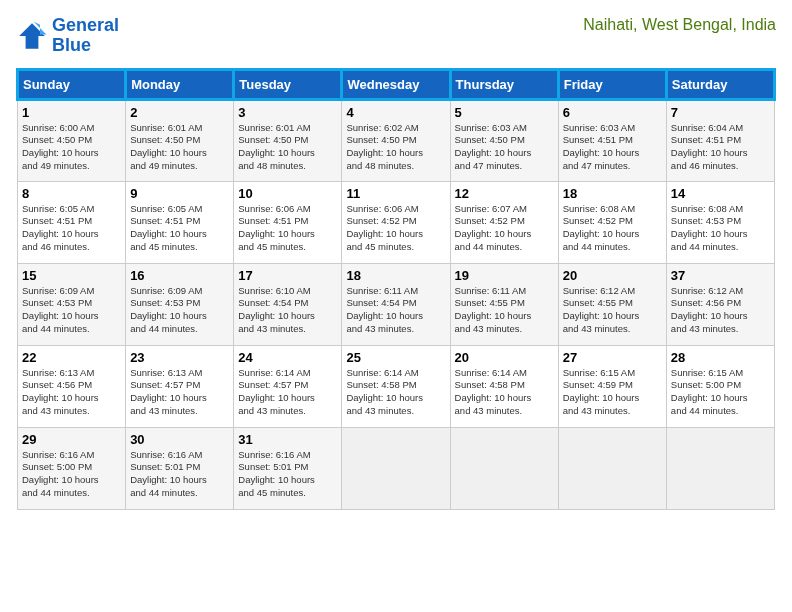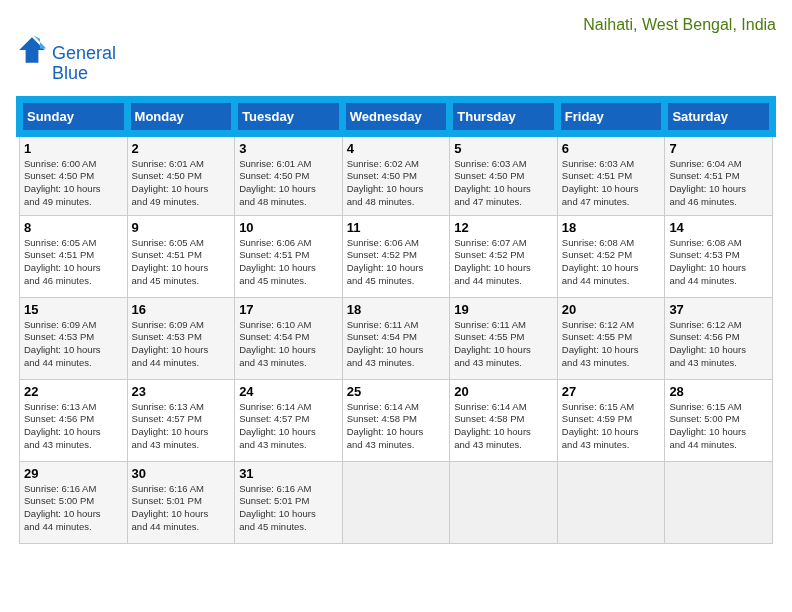--- a/index.html
+++ b/index.html
@@ -16,23 +16,22 @@
       align-items: flex-start;
       margin-bottom: 12px;
     }
     .logo {
       display: flex;
       align-items: center;
       gap: 4px;
     }
     .logo-text {
       font-size: 18px;
-      font-weight: normal;
+      font-weight: bold;
       line-height: 1.1;
-      margin-top: 28px;
     }
     .logo-text span { color: #1565c0; }
     .logo-icon {
       width: 32px;
       height: 32px;
     }
     .title-area { text-align: right; }
     .month-title {
       font-size: 32px;
       font-weight: bold;
@@ -47,21 +46,21 @@
       border-collapse: collapse;
       font-size: 10.5px;
     }
     thead tr th {
       background: #1565c0;
       color: #fff;
       font-weight: bold;
       font-size: 13px;
       padding: 6px 4px;
       text-align: left;
-      border: 7px solid #0ea5e9;
+      border: 3px solid #0ea5e9;
     }
     tbody tr td {
       border: 1px solid #ccc;
       vertical-align: top;
       padding: 4px 4px;
       background: #fff;
       width: 14.28%;
       min-height: 80px;
       height: 82px;
     }

